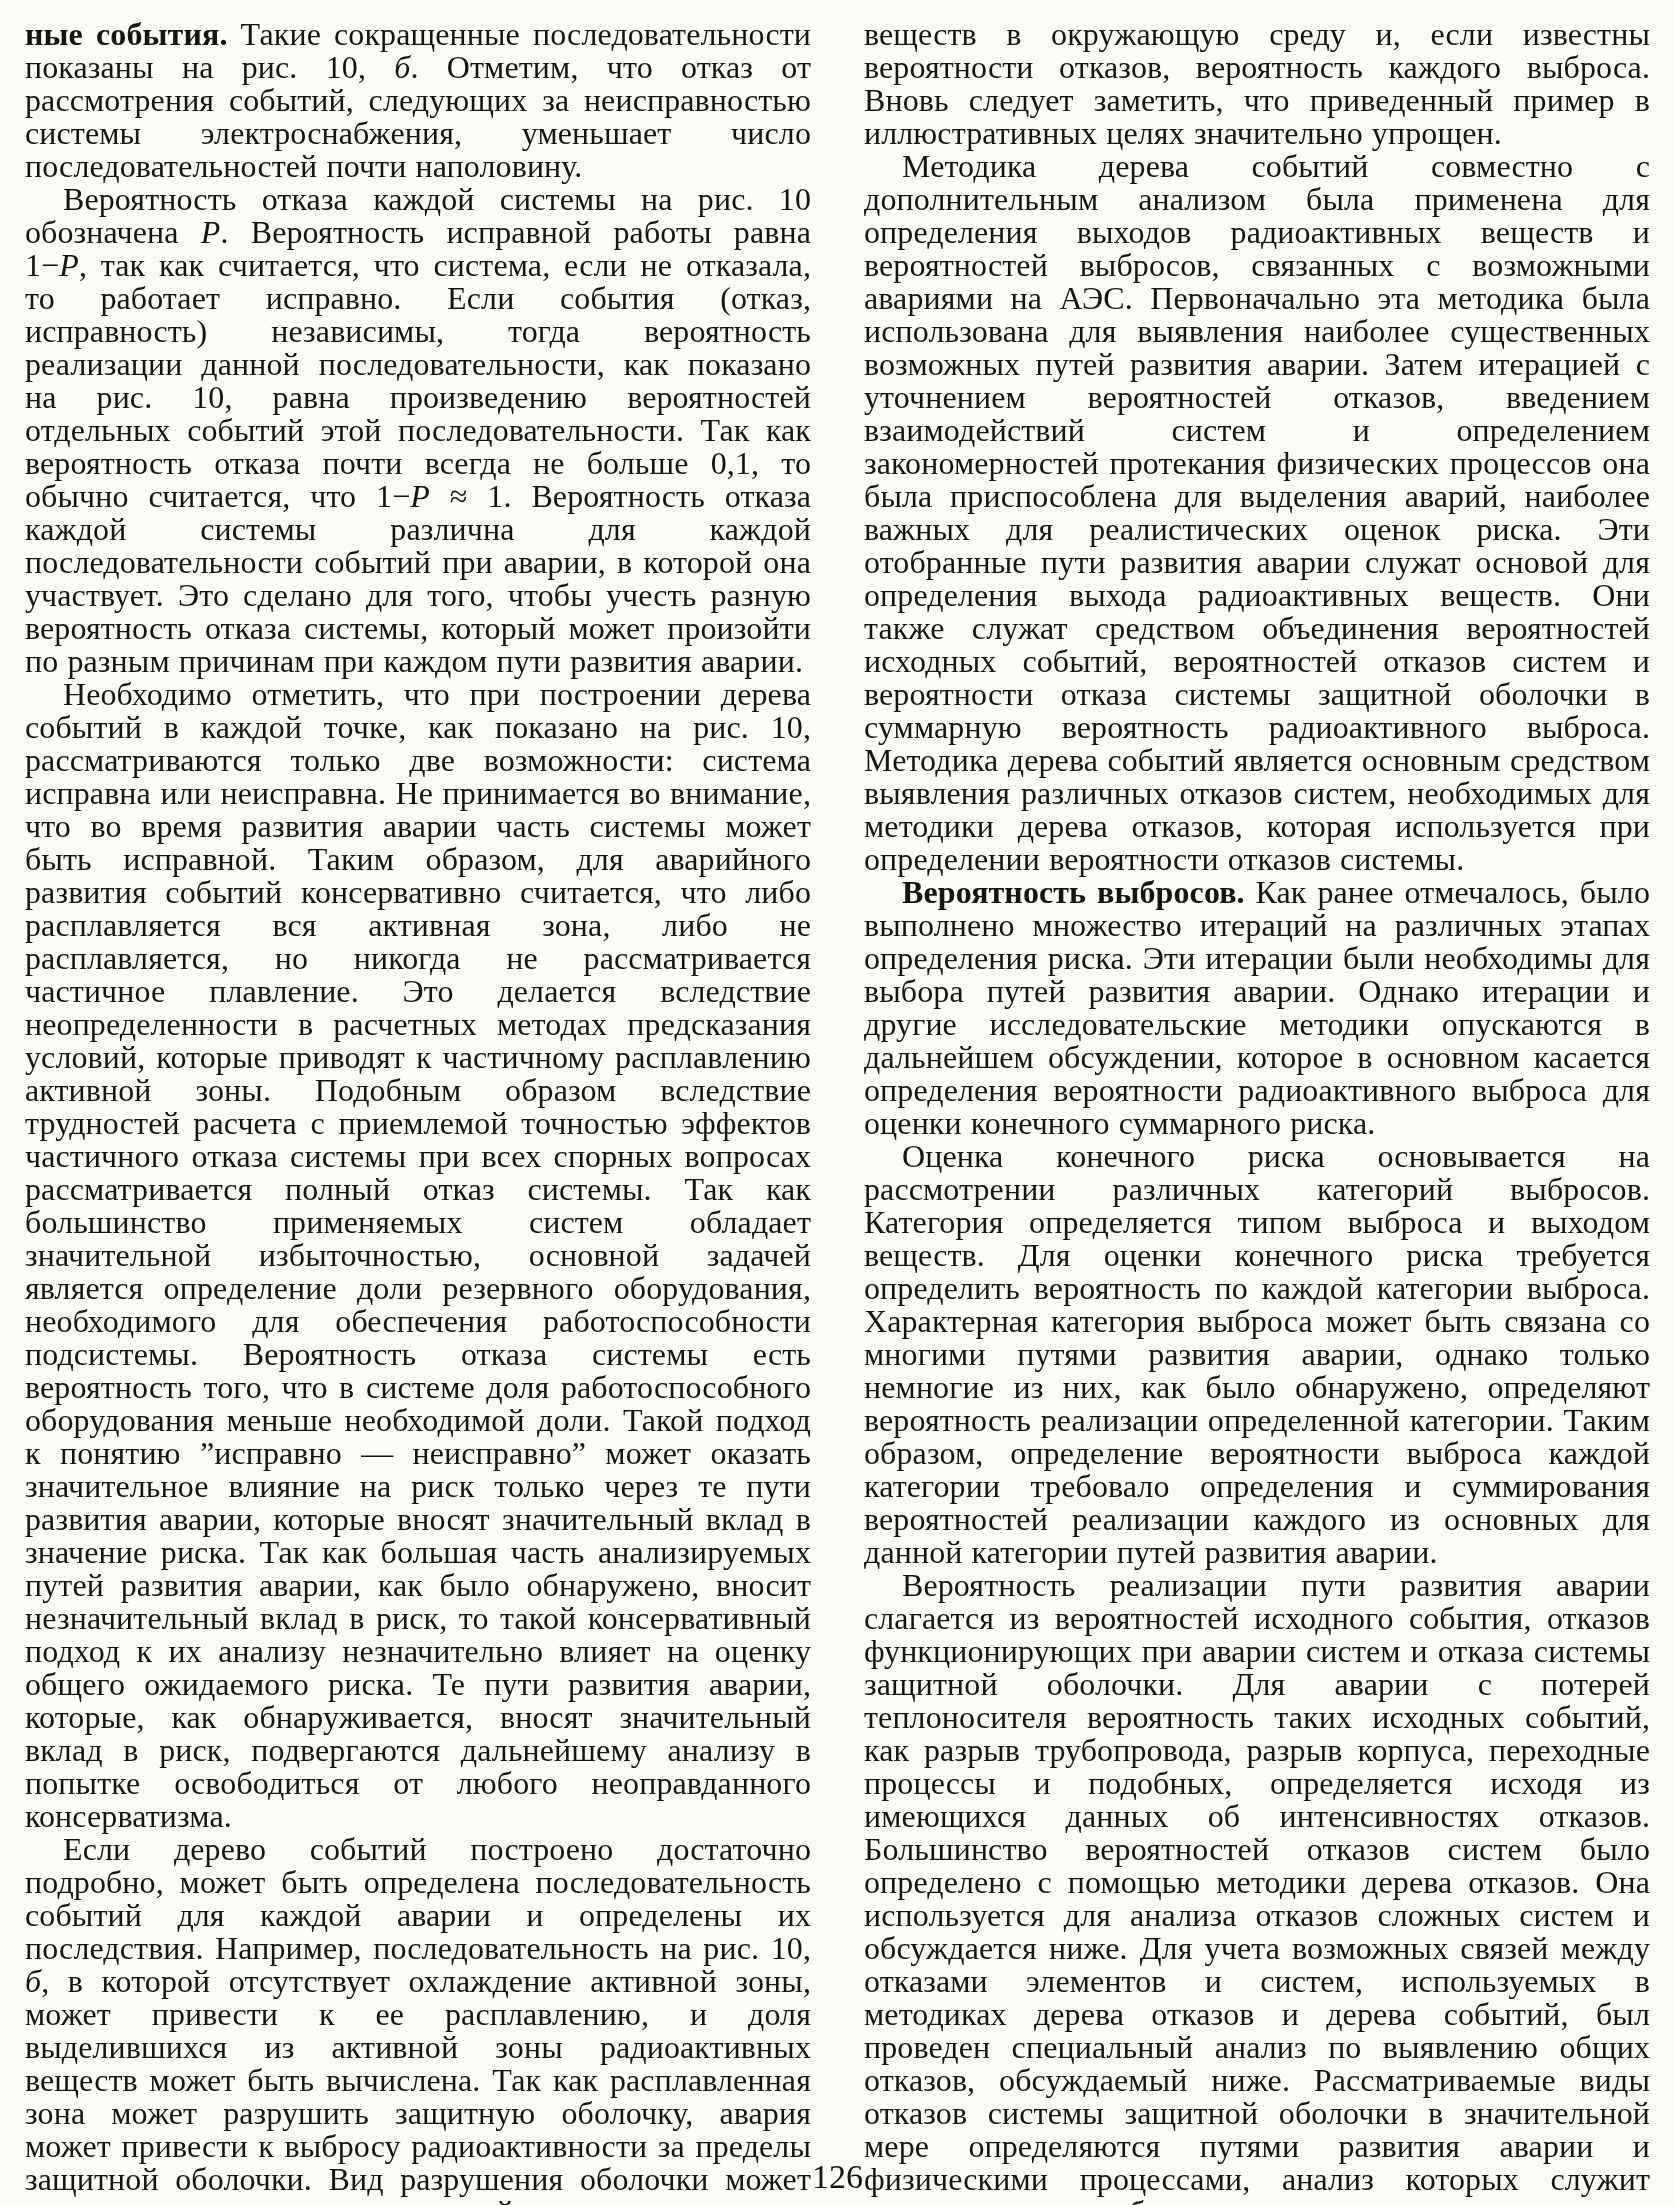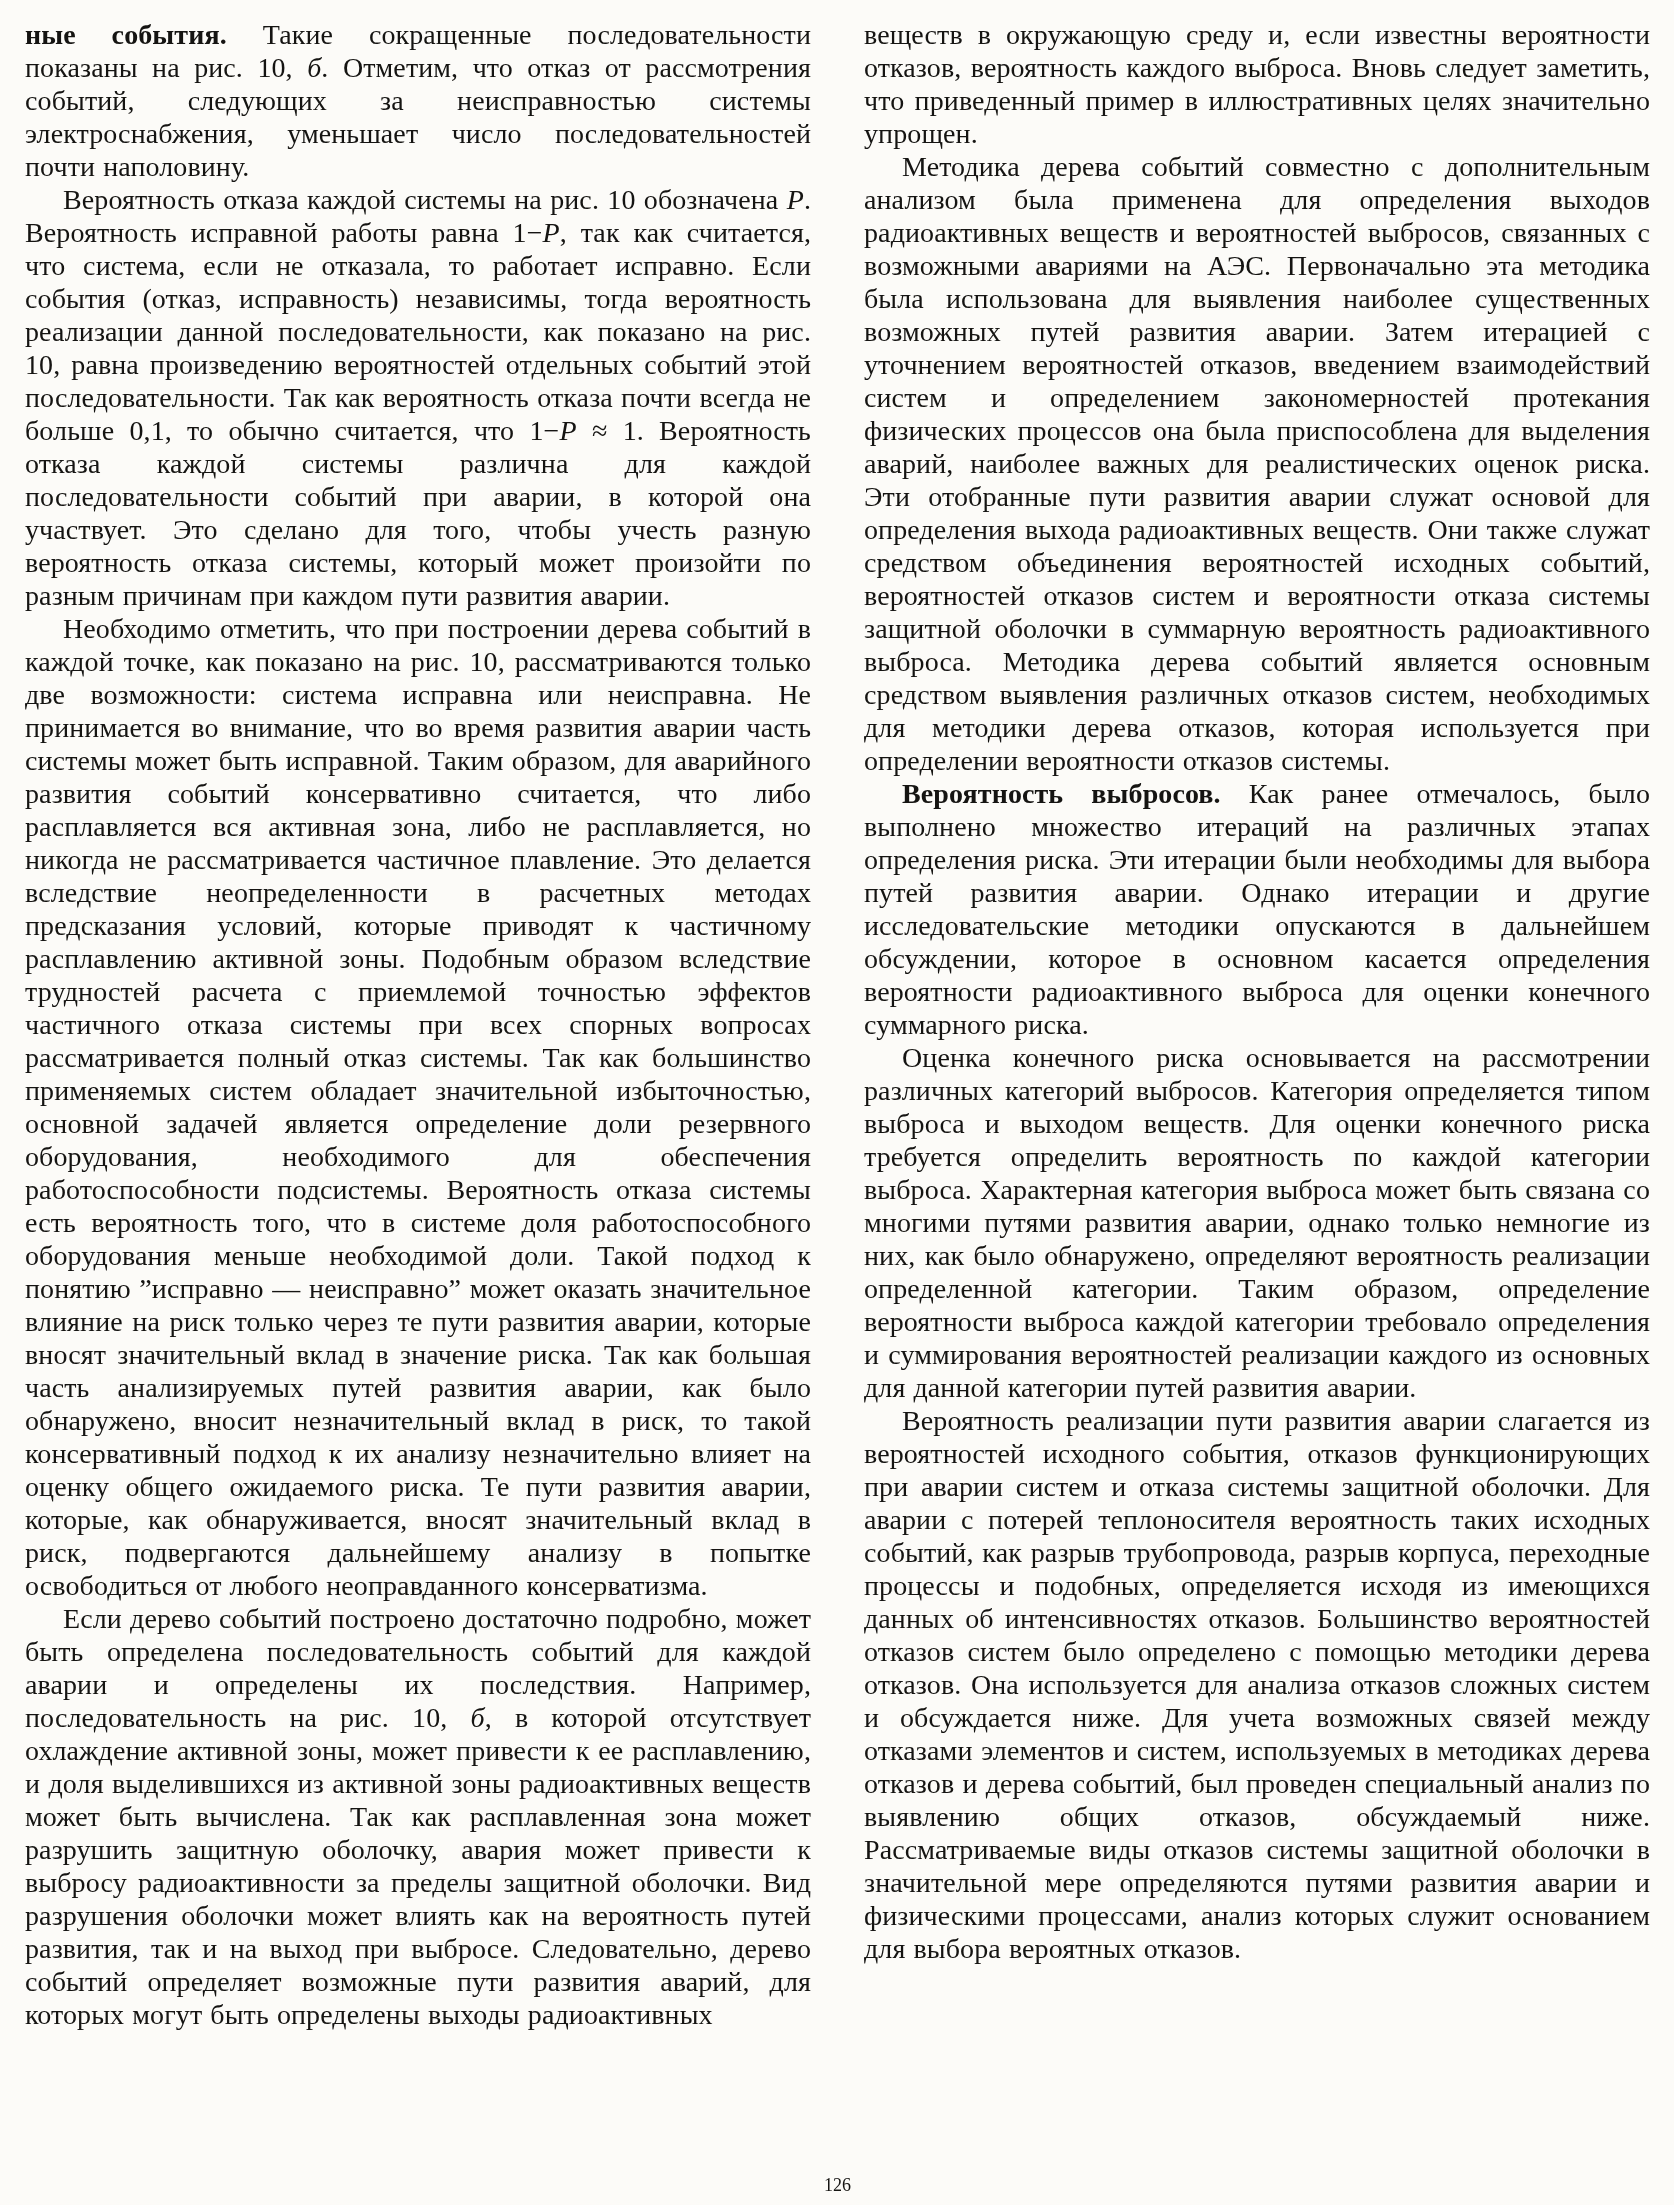--- a/index.html
+++ b/index.html
@@ -23,39 +23,39 @@
     left: 25px;
     width: 1626px;
     display: flex;
     gap: 53px;
   }
   .col {
     width: 786px;
   }
   p.para {
     margin: 0;
-    font-size: 28px;
+    font-size: 32px;
     line-height: 33px;
     text-align: justify;
     letter-spacing: 0.1px;
     word-spacing: 1px;
   }
   p.para.indent {
     text-indent: 38px;
   }
   .run.bold   { font-weight: bold; }
   .run.italic { font-style: italic; }
   .run.normal { font-weight: normal; font-style: normal; }
   .page-number {
     position: absolute;
     left: 0;
     width: 100%;
     bottom: 11px;
     text-align: center;
-    font-size: 18px;
+    font-size: 34px;
     line-height: 1;
   }
 </style>
 </head>
 <body>
 
 <div class="page">
   <div class="columns">
     <div class="col">
         <p class="para"><span class="run bold">ные события.</span><span class="run normal"> Такие сокращенные последовательности показаны на рис. 10, </span><span class="run italic">б</span><span class="run normal">. Отметим, что отказ от рассмотрения событий, следующих за неисправностью системы электроснабжения, уменьшает число последовательностей почти наполовину.</span></p>

